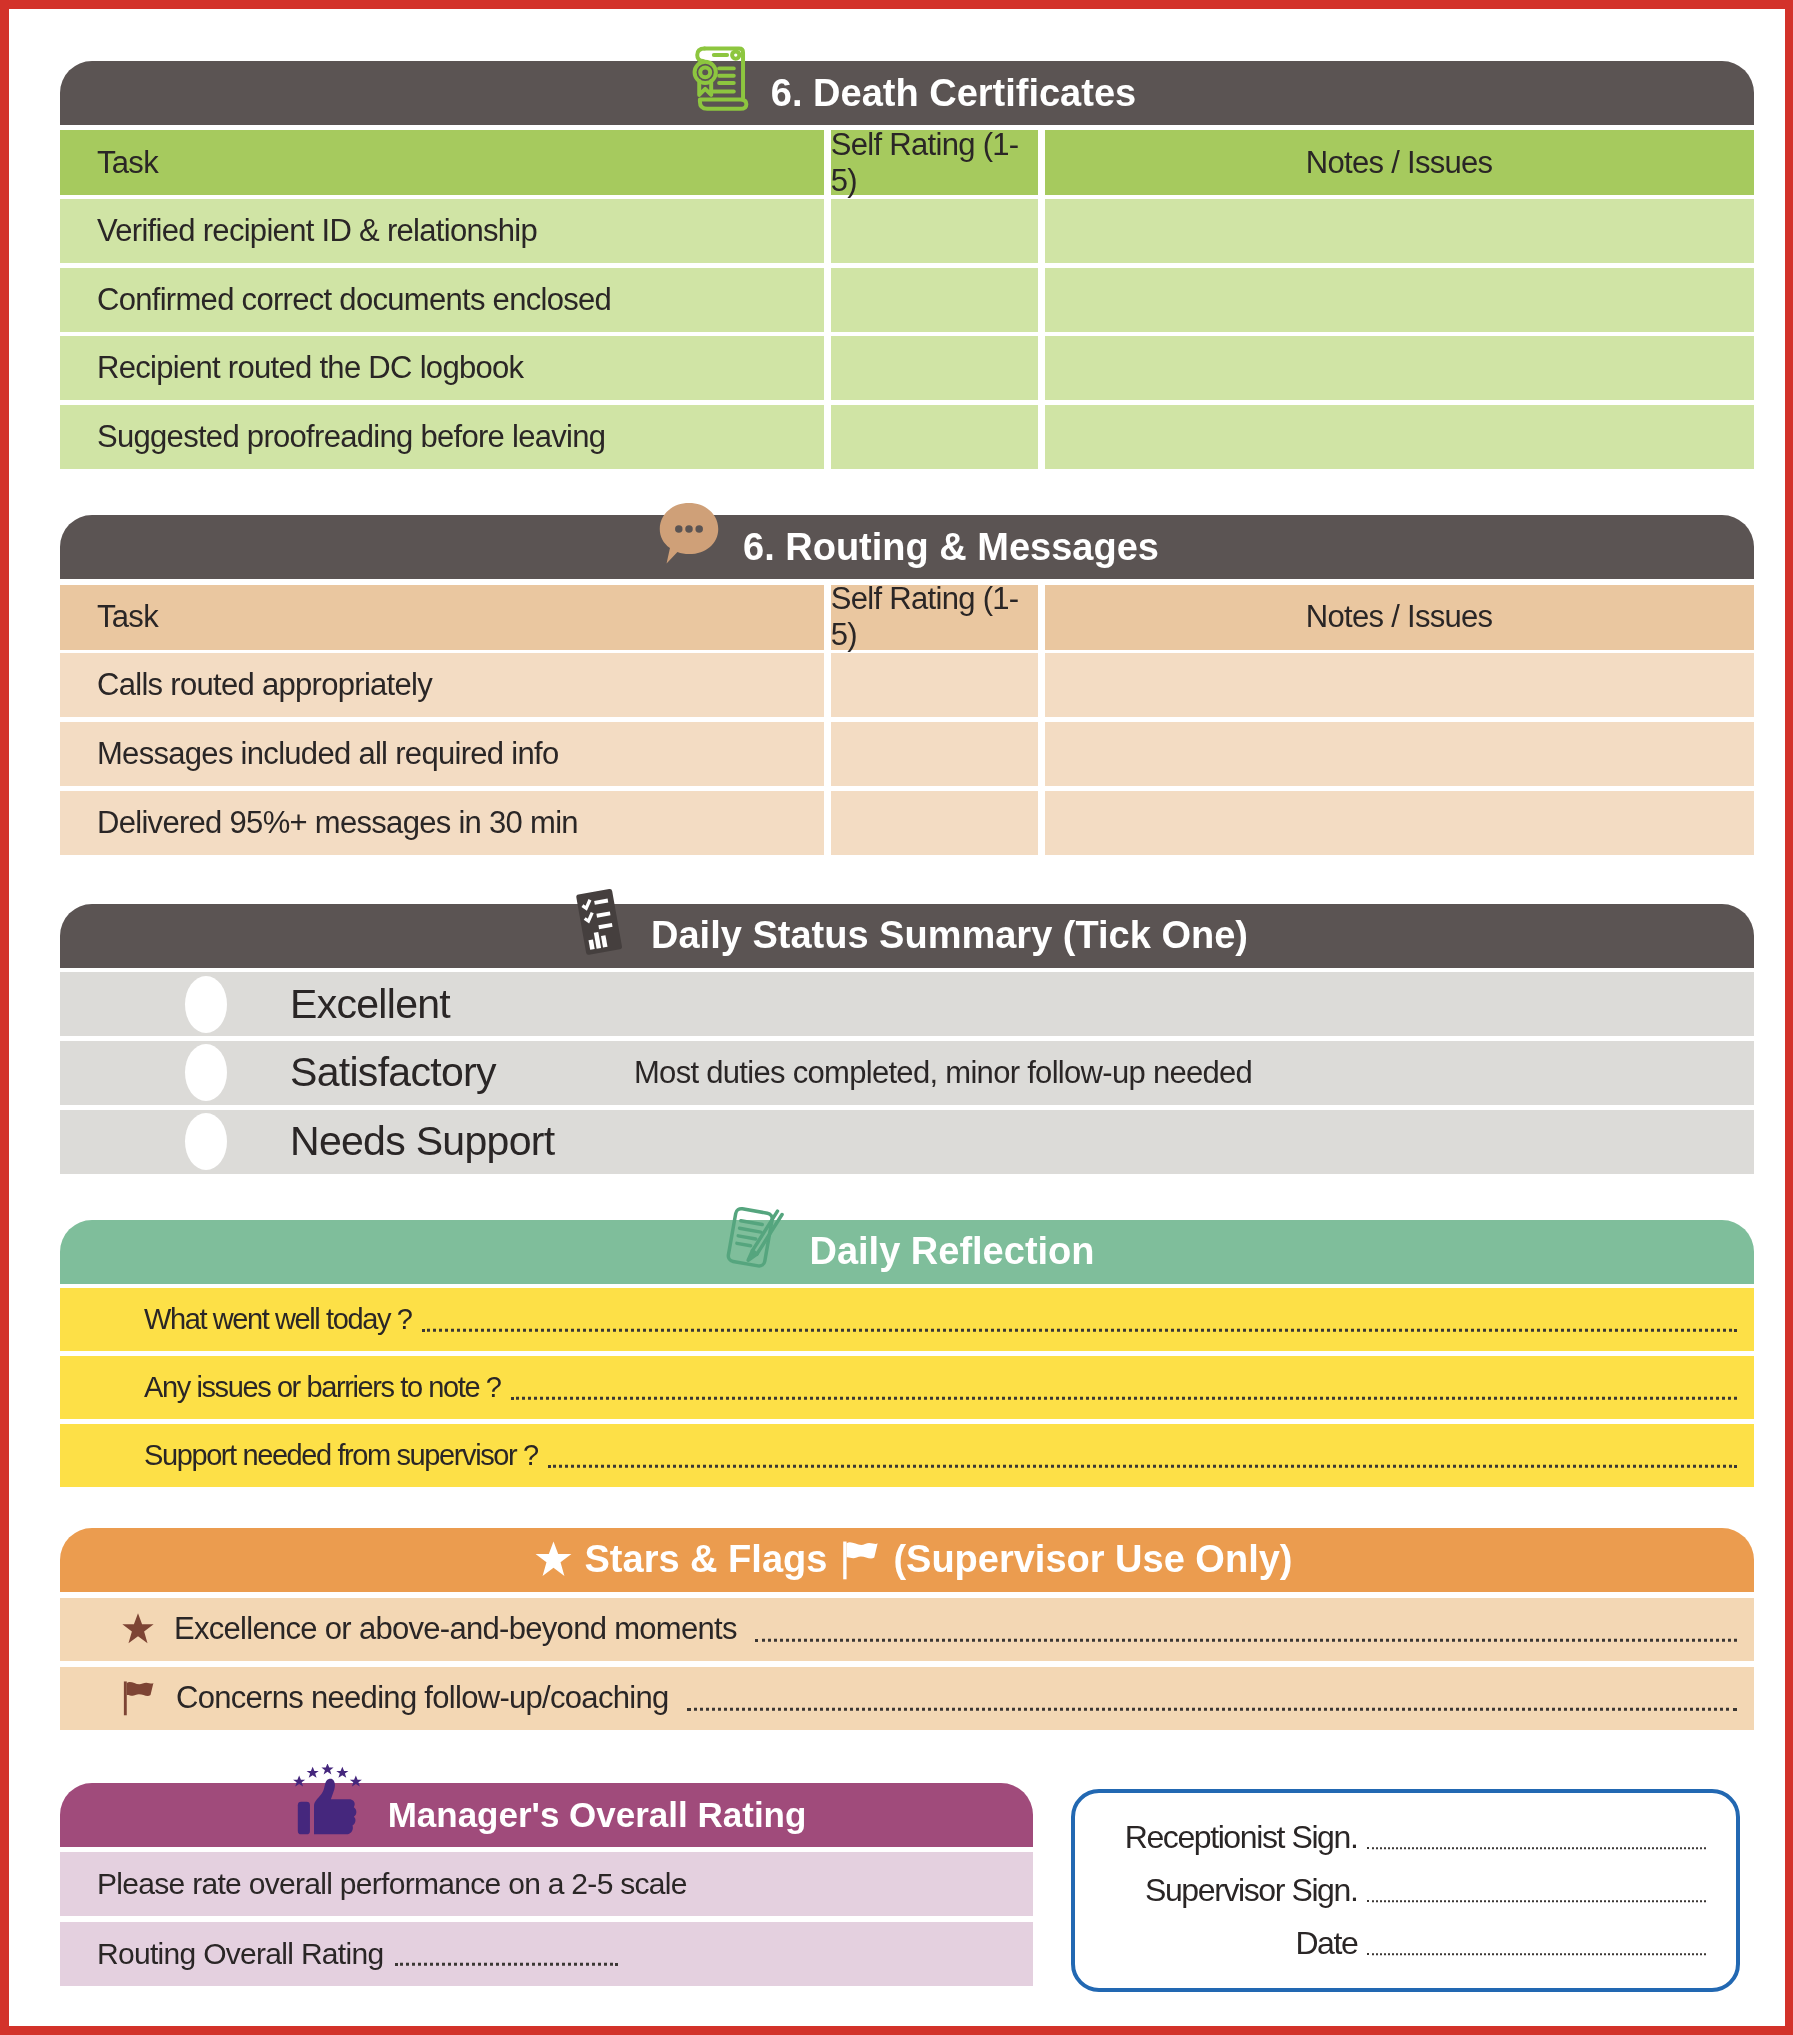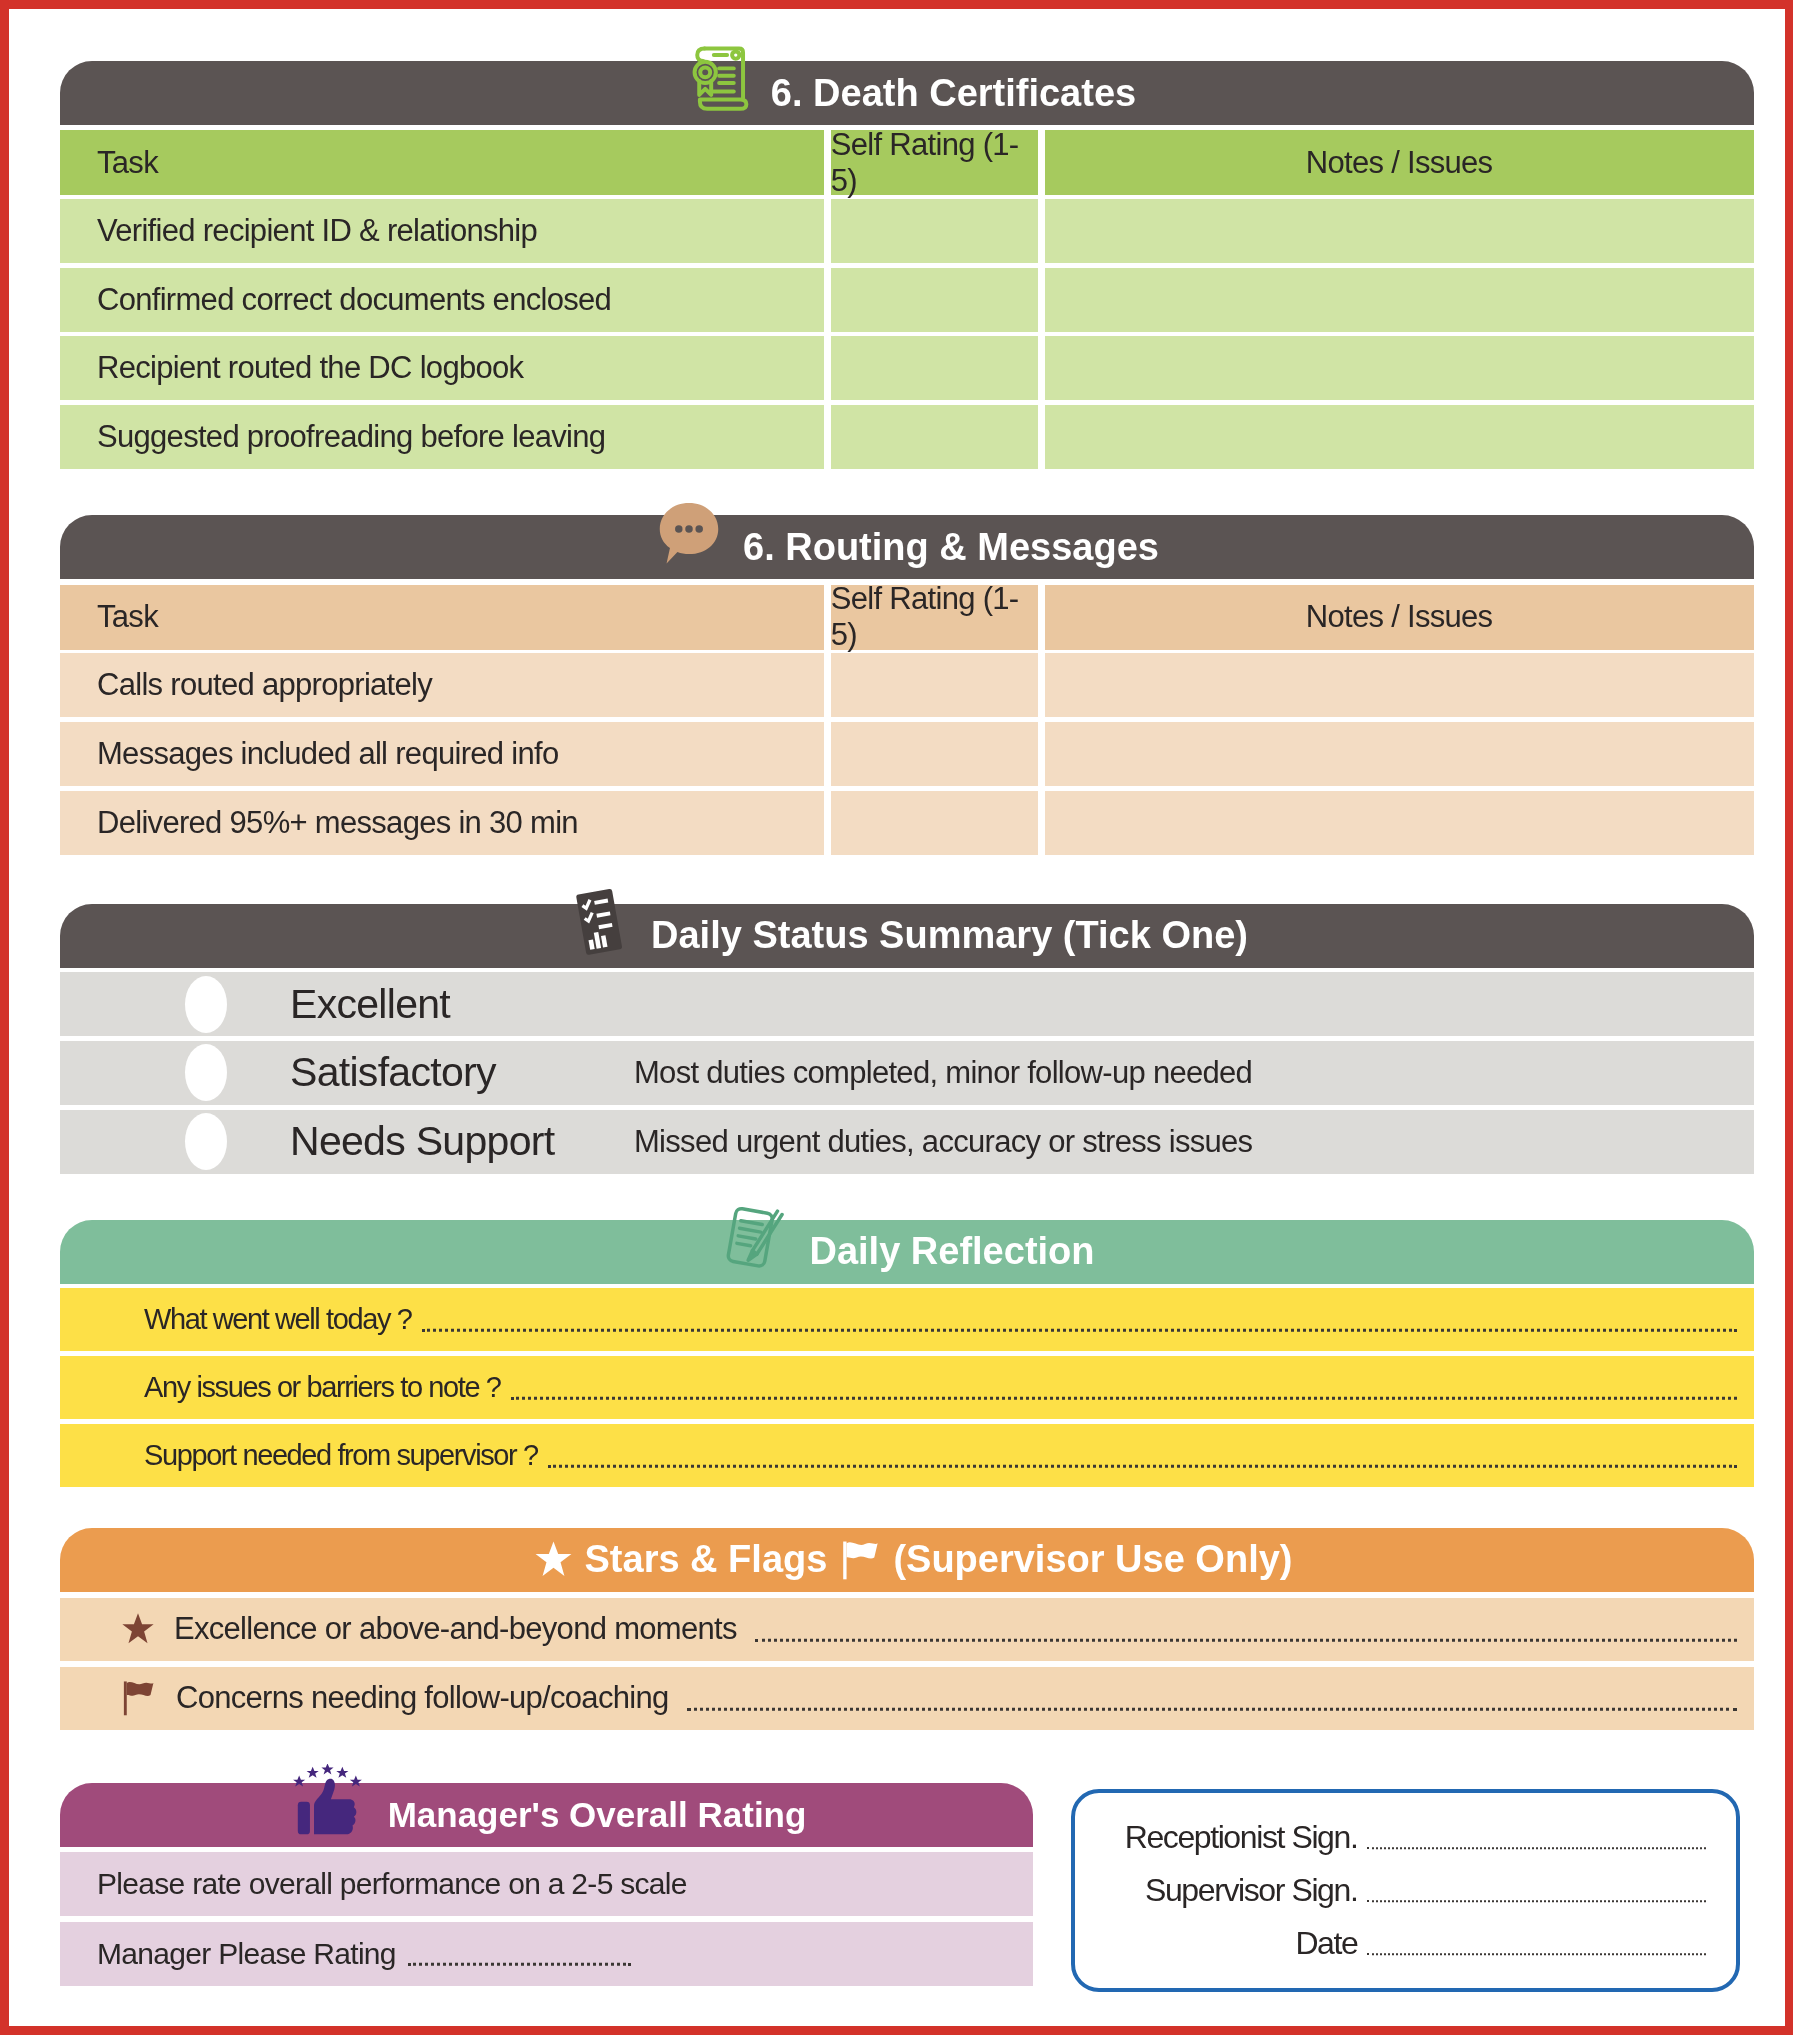--- a/index.html
+++ b/index.html
@@ -209,21 +209,20 @@
       <span class="dslabel">Excellent</span>
     </div>
     <div class="dsrow">
       <span class="radio"></span>
       <span class="dslabel">Satisfactory</span>
       <span class="dsdesc">Most duties completed, minor follow-up needed</span>
     </div>
     <div class="dsrow">
       <span class="radio"></span>
       <span class="dslabel">Needs Support</span>
-      <span class="dsdesc">Missed urgent duties, accuracy or stress issues</span>
     </div>
   </section>
 
   <section>
     <div class="bar bar-green mt68">
       <span class="bicon">
         <svg width="70" height="76" viewBox="0 0 110 112" fill="none" stroke="#55a57e" stroke-width="5.5" stroke-linecap="round" stroke-linejoin="round">
           <g transform="rotate(10 55 56)">
             <rect x="20" y="14" width="58" height="84" rx="9"></rect>
             <path d="M30 33 H64"></path>
@@ -307,21 +306,21 @@
             <path d="M40 104 L40 62 C40 54 48 50 53 41 C57 34 55 24 62 22 C69 20 73 27 70 38 L65 52 L92 52 C100 52 102 59 99 64 C104 67 104 75 99 78 C103 81 102 88 97 91 C99 96 96 104 88 104 Z"></path>
           </g>
         </svg>
       </span>
       <span class="title" style="font-size:35px;">Manager's Overall Rating</span>
     </div>
     <div class="mgrrow">
       <span>Please rate overall performance on a 2-5 scale</span>
     </div>
     <div class="mgrrow">
-      <span>Manager Please Rating</span>
+      <span>Routing Overall Rating</span>
       <span class="shortleader"></span>
     </div>
   </section>
 
 </div>
 
 <div class="sigbox">
   <div class="sigline">
     <span class="siglabel">Receptionist Sign.</span>
     <span class="sigleader"></span>

